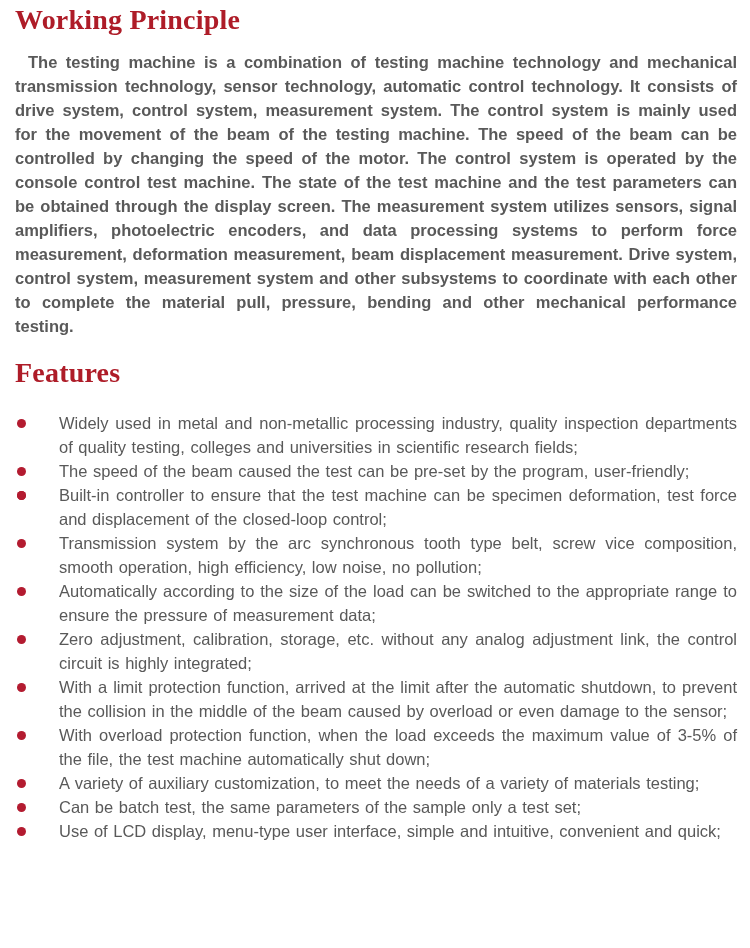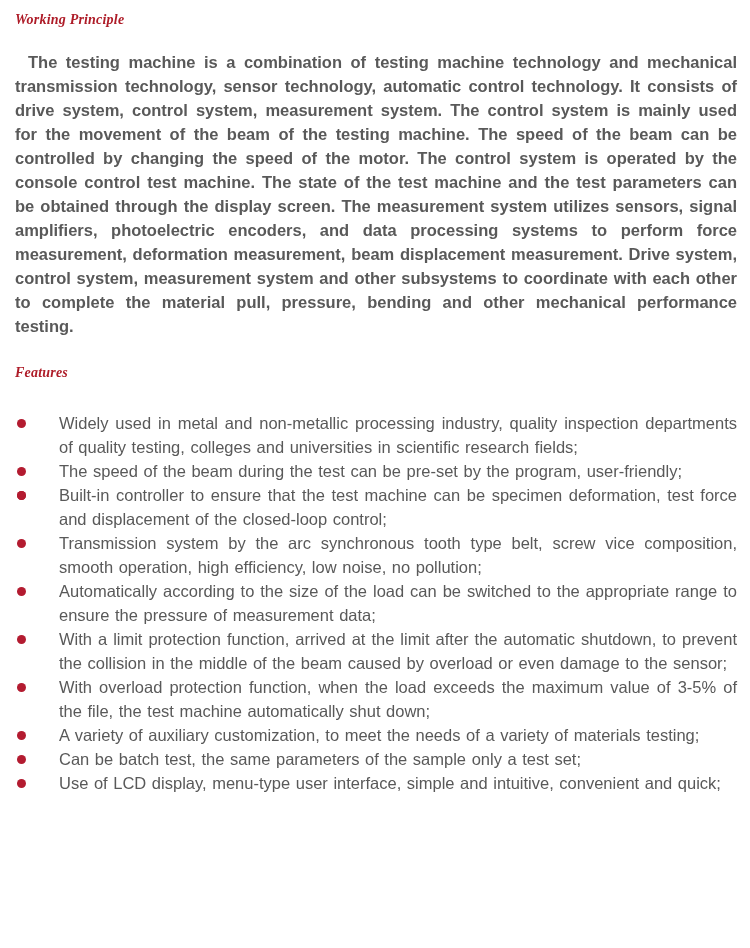--- a/index.html
+++ b/index.html
@@ -15,25 +15,24 @@
     height: 948px;
     background: var(--page_bg);
     padding: 8px 13px 0 15px;
     overflow: hidden;
     font-family: "Liberation Sans", "DejaVu Sans", sans-serif;
     color: var(--body_text);
   }
   .section-heading {
     font-family: "Liberation Serif", "DejaVu Serif", serif;
     font-weight: bold;
-    font-size: 14px;
+    font-size: 28px;
     line-height: 24px;
     color: var(--accent);
     letter-spacing: 0.2px;
-    font-style: italic;
   }
   .body-paragraph {
     margin-top: 18px;
     font-size: 16.5px;
     line-height: 24px;
     text-align: justify;
     text-indent: 13px;
     font-weight: 700;
     word-spacing: 1px;
   }
@@ -74,36 +73,40 @@
 
   <h2 class="section-heading heading-features">Features</h2>
 
   <ul class="feature-list">
     <li class="feature-item">
       <span class="bullet"></span>
       <span>Widely used in metal and non-metallic processing industry, quality inspection departments of quality testing, colleges and universities in scientific research fields;</span>
     </li>
     <li class="feature-item">
       <span class="bullet"></span>
-      <span>The speed of the beam during the test can be pre-set by the program, user-friendly;</span>
+      <span>The speed of the beam caused the test can be pre-set by the program, user-friendly;</span>
     </li>
     <li class="feature-item">
       <span class="bullet"></span>
     </li>
     <li class="feature-item">
       <span class="bullet"></span>
       <span>Built-in controller to ensure that the test machine can be specimen deformation, test force and displacement of the closed-loop control;</span>
     </li>
     <li class="feature-item">
       <span class="bullet"></span>
       <span>Transmission system by the arc synchronous tooth type belt, screw vice composition, smooth operation, high efficiency, low noise, no pollution;</span>
     </li>
     <li class="feature-item">
       <span class="bullet"></span>
       <span>Automatically according to the size of the load can be switched to the appropriate range to ensure the pressure of measurement data;</span>
+    </li>
+    <li class="feature-item">
+      <span class="bullet"></span>
+      <span>Zero adjustment, calibration, storage, etc. without any analog adjustment link, the control circuit is highly integrated;</span>
     </li>
     <li class="feature-item">
       <span class="bullet"></span>
       <span>With a limit protection function, arrived at the limit after the automatic shutdown, to prevent the collision in the middle of the beam caused by overload or even damage to the sensor;</span>
     </li>
     <li class="feature-item">
       <span class="bullet"></span>
       <span>With overload protection function, when the load exceeds the maximum value of 3-5% of the file, the test machine automatically shut down;</span>
     </li>
     <li class="feature-item">

